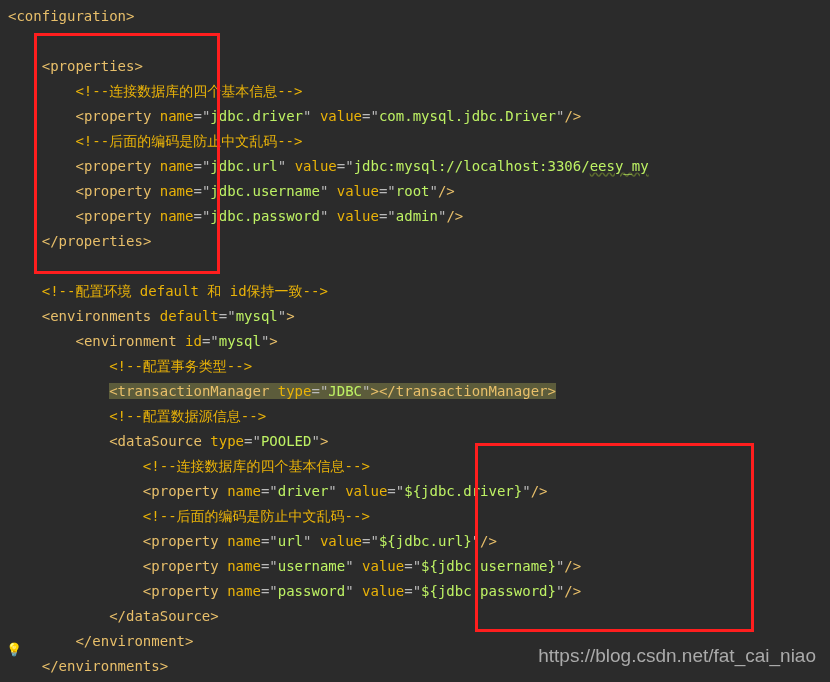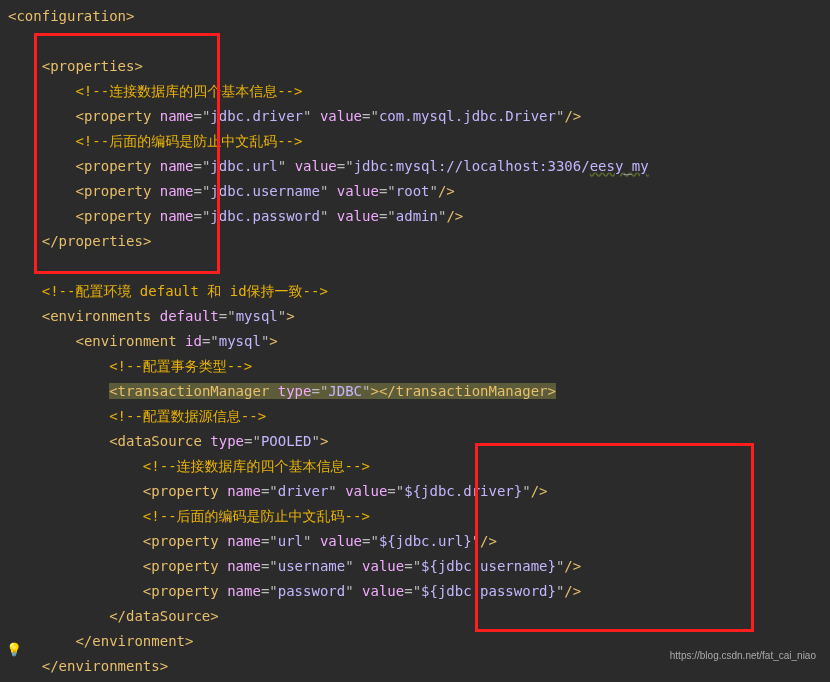--- a/index.html
+++ b/index.html
@@ -12,23 +12,23 @@
     width: 830px;
     height: 682px;
     overflow: hidden;
     position: relative;
   }
   .editor {
     padding: 4px 0 0 8px;
     white-space: pre;
   }
   .tag { color: #e8bf6a; margin-top: 20px; }
-  .attr-name { color: #f0abfc; }
+  .attr-name { color: #eab308; }
   .attr-eq { color: #bababa; }
-  .attr-val { color: #c4b5fd; }
+  .attr-val { color: #bef264; }
   .comment { color: #eab308; }
   .punct { color: #e8bf6a; }
   .text-underline { text-decoration: underline; text-decoration-style: wavy; text-decoration-color: #5c6b2e; text-align: center; }
   .highlight-line {
     background: #5c5c3b;
     display: inline;
   }
   .redbox {
     position: absolute;
     border: 3px solid #ff1e1e;
@@ -41,21 +41,21 @@
     left: 6px;
     bottom: 20px;
     color: #f2c335;
     font-size: 13px;
   }
   .watermark {
     position: absolute;
     right: 14px;
     bottom: 14px;
     color: #aaa;
-    font-size: 10px;
+    font-size: 19px;
     font-family: sans-serif;
   }
   .line { display: block; }
 </style>
 </head>
 <body>
 
 <div class="editor" id="editor"><span class="line"><span></span><span class="punct">&lt;</span><span class="tag">configuration</span><span class="punct">&gt;</span></span><span class="line">&nbsp;</span><span class="line"><span>    </span><span class="punct">&lt;</span><span class="tag">properties</span><span class="punct">&gt;</span></span><span class="line"><span>        </span><span class="comment">&lt;!--连接数据库的四个基本信息--&gt;</span></span><span class="line"><span>        </span><span class="punct">&lt;</span><span class="tag">property</span><span class=""> </span><span class="attr-name">name</span><span class="attr-eq">="</span><span class="attr-val">jdbc.driver</span><span class="attr-eq">" </span><span class="attr-name">value</span><span class="attr-eq">="</span><span class="attr-val">com.mysql.jdbc.Driver</span><span class="attr-eq">"</span><span class="punct">/&gt;</span></span><span class="line"><span>        </span><span class="comment">&lt;!--后面的编码是防止中文乱码--&gt;</span></span><span class="line"><span>        </span><span class="punct">&lt;</span><span class="tag">property</span><span class=""> </span><span class="attr-name">name</span><span class="attr-eq">="</span><span class="attr-val">jdbc.url</span><span class="attr-eq">" </span><span class="attr-name">value</span><span class="attr-eq">="</span><span class="attr-val">jdbc:mysql://localhost:3306/</span><span class="attr-val text-underline">eesy_my</span></span><span class="line"><span>        </span><span class="punct">&lt;</span><span class="tag">property</span><span class=""> </span><span class="attr-name">name</span><span class="attr-eq">="</span><span class="attr-val">jdbc.username</span><span class="attr-eq">" </span><span class="attr-name">value</span><span class="attr-eq">="</span><span class="attr-val">root</span><span class="attr-eq">"</span><span class="punct">/&gt;</span></span><span class="line"><span>        </span><span class="punct">&lt;</span><span class="tag">property</span><span class=""> </span><span class="attr-name">name</span><span class="attr-eq">="</span><span class="attr-val">jdbc.password</span><span class="attr-eq">" </span><span class="attr-name">value</span><span class="attr-eq">="</span><span class="attr-val">admin</span><span class="attr-eq">"</span><span class="punct">/&gt;</span></span><span class="line"><span>    </span><span class="punct">&lt;/</span><span class="tag">properties</span><span class="punct">&gt;</span></span><span class="line">&nbsp;</span><span class="line"><span>    </span><span class="comment">&lt;!--配置环境 default 和 id保持一致--&gt;</span></span><span class="line"><span>    </span><span class="punct">&lt;</span><span class="tag">environments</span><span class=""> </span><span class="attr-name">default</span><span class="attr-eq">="</span><span class="attr-val">mysql</span><span class="attr-eq">"</span><span class="punct">&gt;</span></span><span class="line"><span>        </span><span class="punct">&lt;</span><span class="tag">environment</span><span class=""> </span><span class="attr-name">id</span><span class="attr-eq">="</span><span class="attr-val">mysql</span><span class="attr-eq">"</span><span class="punct">&gt;</span></span><span class="line"><span>            </span><span class="comment">&lt;!--配置事务类型--&gt;</span></span><span class="line"><span>            </span><span class="highlight-line"><span class="punct">&lt;</span><span class="tag">transactionManager</span><span class=""> </span><span class="attr-name">type</span><span class="attr-eq">="</span><span class="attr-val">JDBC</span><span class="attr-eq">"</span><span class="punct">&gt;&lt;/</span><span class="tag">transactionManager</span><span class="punct">&gt;</span></span></span><span class="line"><span>            </span><span class="comment">&lt;!--配置数据源信息--&gt;</span></span><span class="line"><span>            </span><span class="punct">&lt;</span><span class="tag">dataSource</span><span class=""> </span><span class="attr-name">type</span><span class="attr-eq">="</span><span class="attr-val">POOLED</span><span class="attr-eq">"</span><span class="punct">&gt;</span></span><span class="line"><span>                </span><span class="comment">&lt;!--连接数据库的四个基本信息--&gt;</span></span><span class="line"><span>                </span><span class="punct">&lt;</span><span class="tag">property</span><span class=""> </span><span class="attr-name">name</span><span class="attr-eq">="</span><span class="attr-val">driver</span><span class="attr-eq">" </span><span class="attr-name">value</span><span class="attr-eq">="</span><span class="attr-val">${jdbc.driver}</span><span class="attr-eq">"</span><span class="punct">/&gt;</span></span><span class="line"><span>                </span><span class="comment">&lt;!--后面的编码是防止中文乱码--&gt;</span></span><span class="line"><span>                </span><span class="punct">&lt;</span><span class="tag">property</span><span class=""> </span><span class="attr-name">name</span><span class="attr-eq">="</span><span class="attr-val">url</span><span class="attr-eq">" </span><span class="attr-name">value</span><span class="attr-eq">="</span><span class="attr-val">${jdbc.url}</span><span class="attr-eq">"</span><span class="punct">/&gt;</span></span><span class="line"><span>                </span><span class="punct">&lt;</span><span class="tag">property</span><span class=""> </span><span class="attr-name">name</span><span class="attr-eq">="</span><span class="attr-val">username</span><span class="attr-eq">" </span><span class="attr-name">value</span><span class="attr-eq">="</span><span class="attr-val">${jdbc.username}</span><span class="attr-eq">"</span><span class="punct">/&gt;</span></span><span class="line"><span>                </span><span class="punct">&lt;</span><span class="tag">property</span><span class=""> </span><span class="attr-name">name</span><span class="attr-eq">="</span><span class="attr-val">password</span><span class="attr-eq">" </span><span class="attr-name">value</span><span class="attr-eq">="</span><span class="attr-val">${jdbc.password}</span><span class="attr-eq">"</span><span class="punct">/&gt;</span></span><span class="line"><span>            </span><span class="punct">&lt;/</span><span class="tag">dataSource</span><span class="punct">&gt;</span></span><span class="line"><span>        </span><span class="punct">&lt;/</span><span class="tag">environment</span><span class="punct">&gt;</span></span><span class="line"><span>    </span><span class="punct">&lt;/</span><span class="tag">environments</span><span class="punct">&gt;</span></span></div>
 
 <div class="redbox box1"></div>

